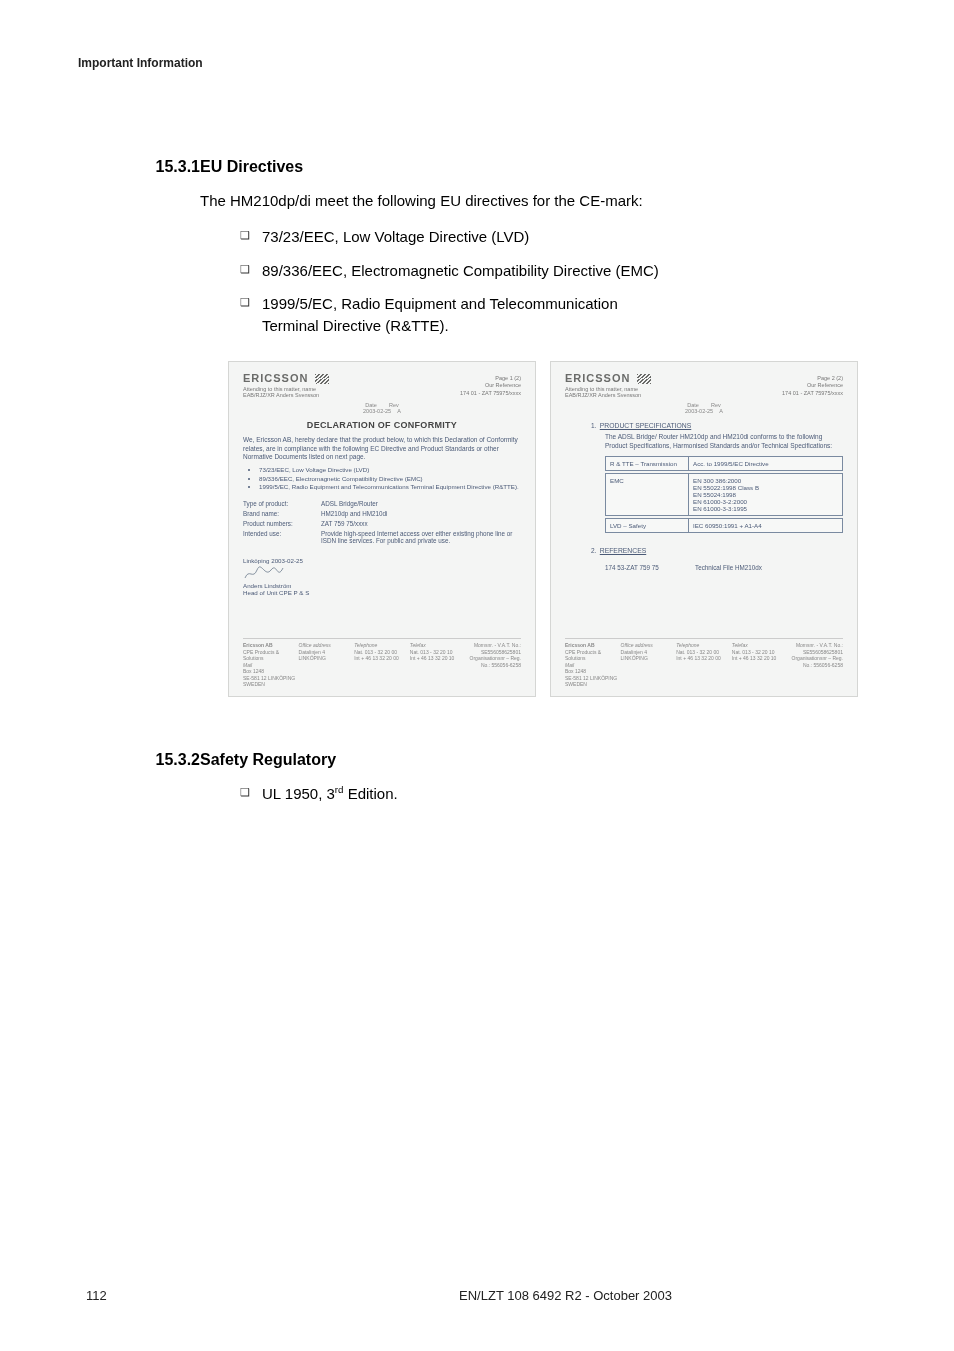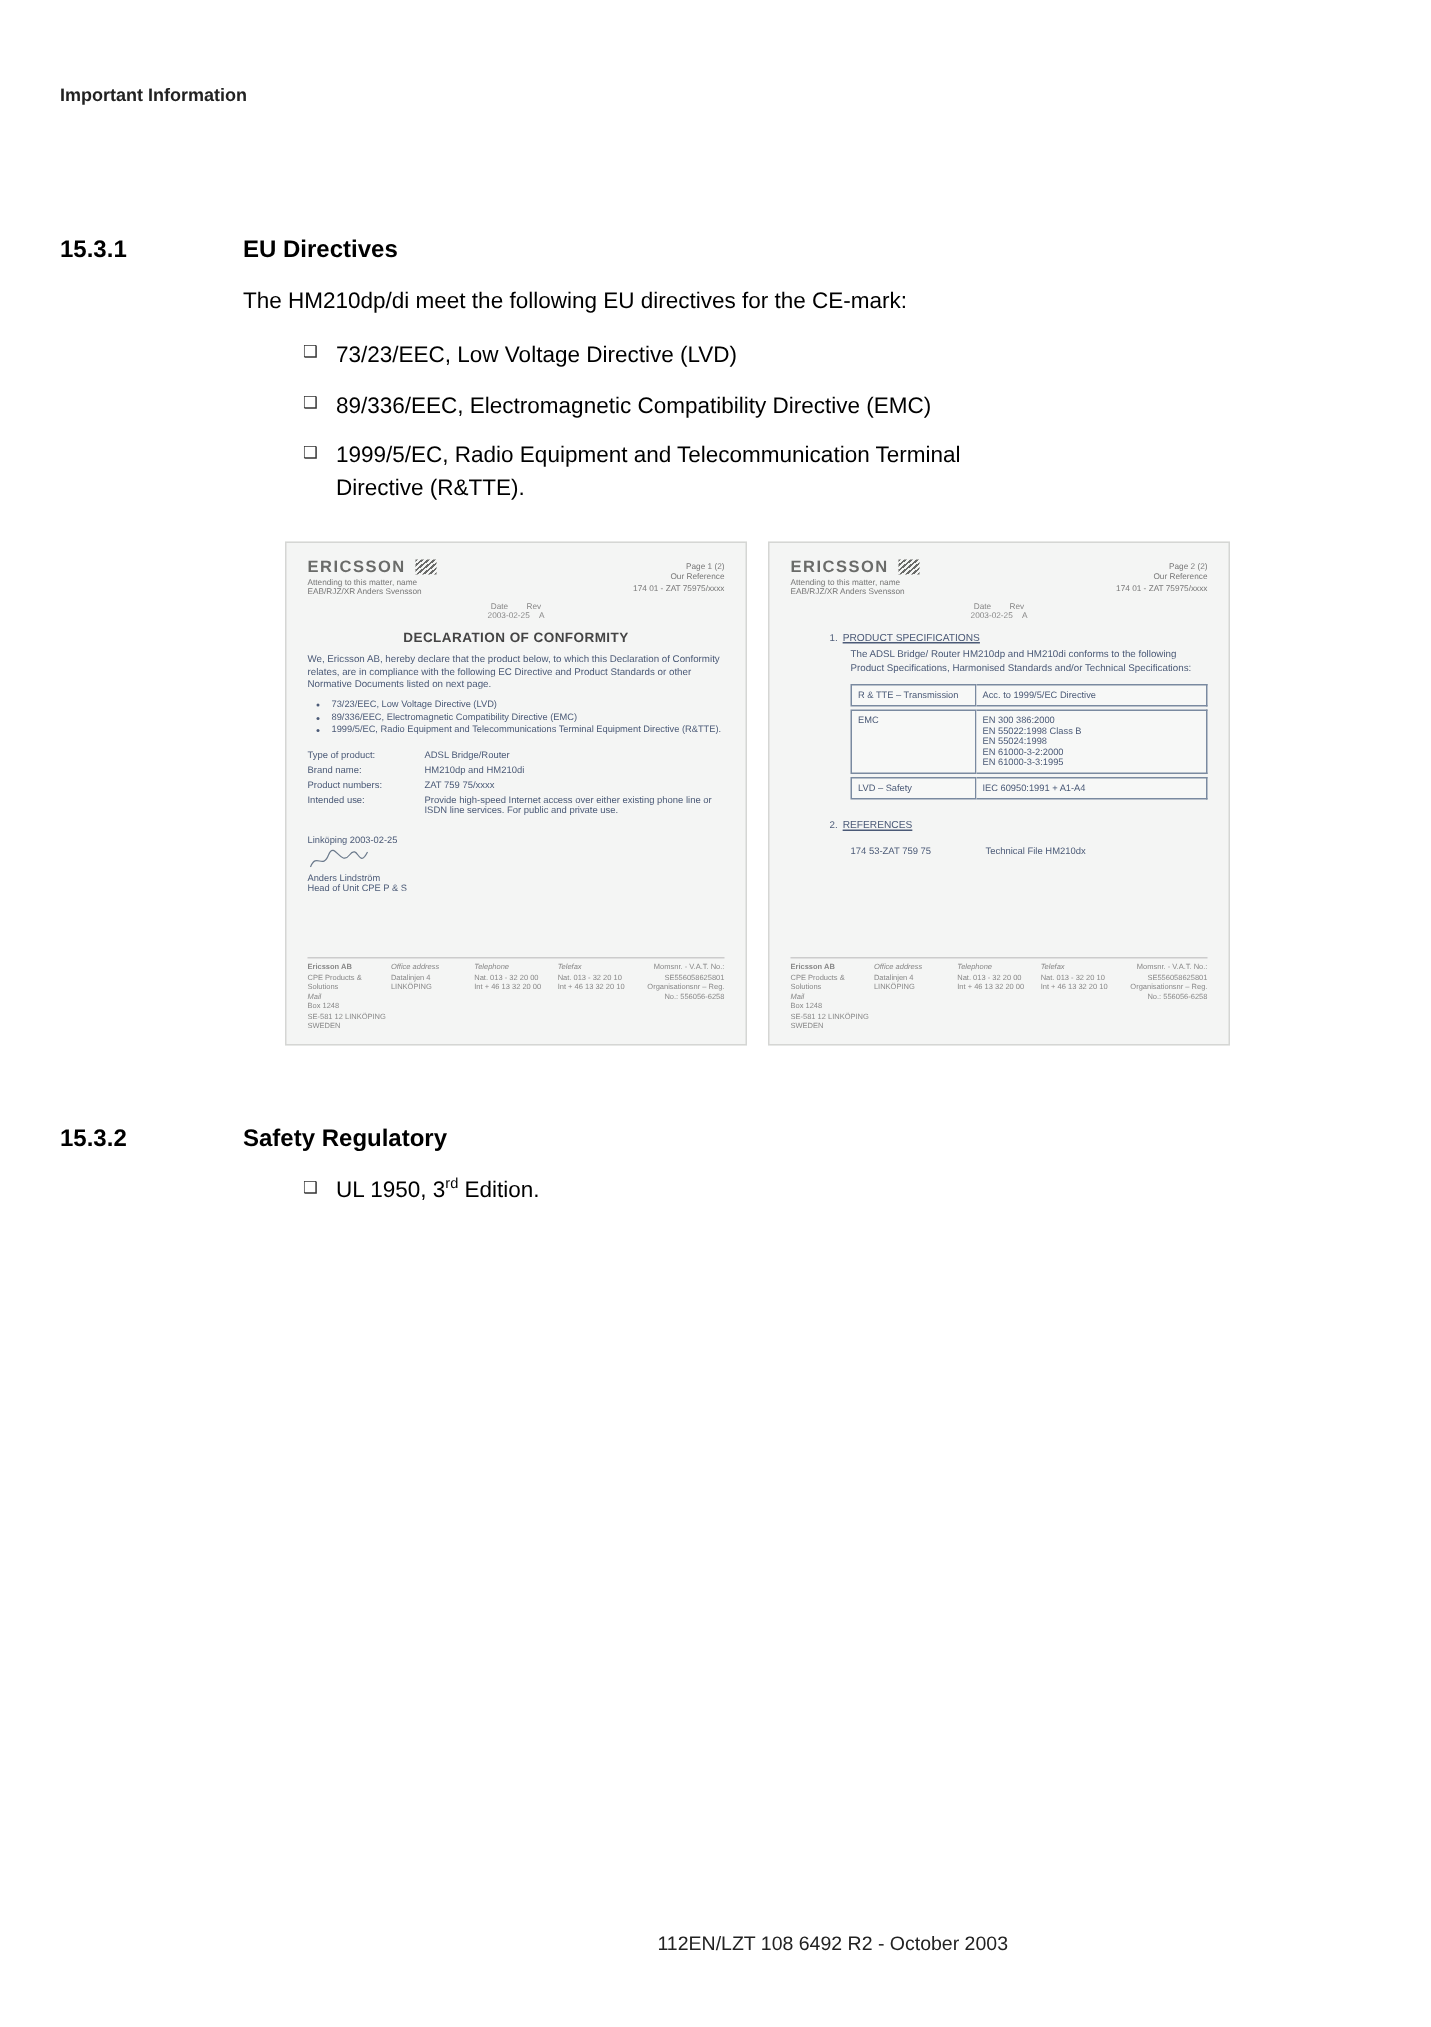--- a/index.html
+++ b/index.html
@@ -1,22 +1,22 @@
 <!DOCTYPE html>
 <html><head>
   <meta charset="utf-8">
   <style>
     * { box-sizing: border-box; margin: 0; padding: 0; }
     html, body { width: 954px; height: 1351px; background: #fff; font-family: Arial, Helvetica, sans-serif; color: #000; }
-    .page { width: 758px; height: 1351px; position: relative; padding: 56px 86px 48px 40px; }
+    .page { width: 758px; height: 1351px; position: relative; padding: 56px 86px 48px 78px; }
     .running-head { font-size: 12px; font-weight: bold; color: #222; margin-bottom: 88px; }
     .h1-row { display: flex; margin-bottom: 34px; }
     .h1-num { width: 122px; font-size: 27px; font-weight: 400; }
     .h1-title { font-size: 27px; font-weight: 400; }
-    .h2-row { display: flex; margin-bottom: 14px; }
+    .h2-row { display: flex; margin-bottom: 14px; text-align: right; }
     .h2-num { width: 122px; font-size: 16px; font-weight: bold; }
     .h2-title { font-size: 16px; font-weight: bold; }
     .h3-row { display: flex; margin-bottom: 14px; }
     .h3-num { width: 122px; font-size: 15px; font-weight: bold; }
     .h3-title { font-size: 15px; font-weight: bold; }
     .body-indent { margin-left: 122px; }
     .p { font-size: 15px; line-height: 1.45; margin-bottom: 14px; }
     ul.squares { list-style: none; margin-left: 40px; margin-bottom: 24px; }
     ul.squares li { font-size: 15px; line-height: 1.45; margin-bottom: 12px; position: relative; padding-left: 22px; }
     ul.squares li::before { content: "❑"; position: absolute; left: 0; top: 2px; font-size: 11px; color: #333; }
@@ -43,21 +43,21 @@
     .sig-scribble svg { width: 50px; height: 18px; }
     .scan-footer { position: absolute; left: 14px; right: 14px; bottom: 8px; border-top: 0.5px solid #ccc; padding-top: 3px; display: flex; justify-content: space-between; font-size: 5px; color: #888; line-height: 1.3; }
     .scan-footer .col { flex: 1; }
 
     .spec-box-wrap { margin-top: 6px; }
     .spec-row { display: flex; align-items: stretch; margin-bottom: 2px; }
     .spec-l { width: 84px; border: 0.5px solid #7a8aa0; font-size: 6.2px; color: #4b5a77; padding: 3px 4px; background: #f7f8f7; }
     .spec-r { flex: 1; border: 0.5px solid #7a8aa0; border-left: none; font-size: 6.2px; color: #4b5a77; padding: 3px 4px; background: #f7f8f7; }
     .underline-h { text-decoration: underline; font-size: 6.8px; color: #4b5a77; margin-bottom: 4px; display: inline-block; }
 
-    .footer { position: absolute; bottom: 48px; left: 86px; right: 86px; display: flex; justify-content: flex-end; font-size: 13px; color: #222; }
+    .footer { position: absolute; bottom: 48px; left: 86px; right: 86px; display: flex; justify-content: space-between; font-size: 13px; color: #222; }
     sup { font-size: 0.65em; }
   </style>
 </head>
 <body>
 
 <div class="page">
 
   <div class="running-head">Important Information</div>
 
 

